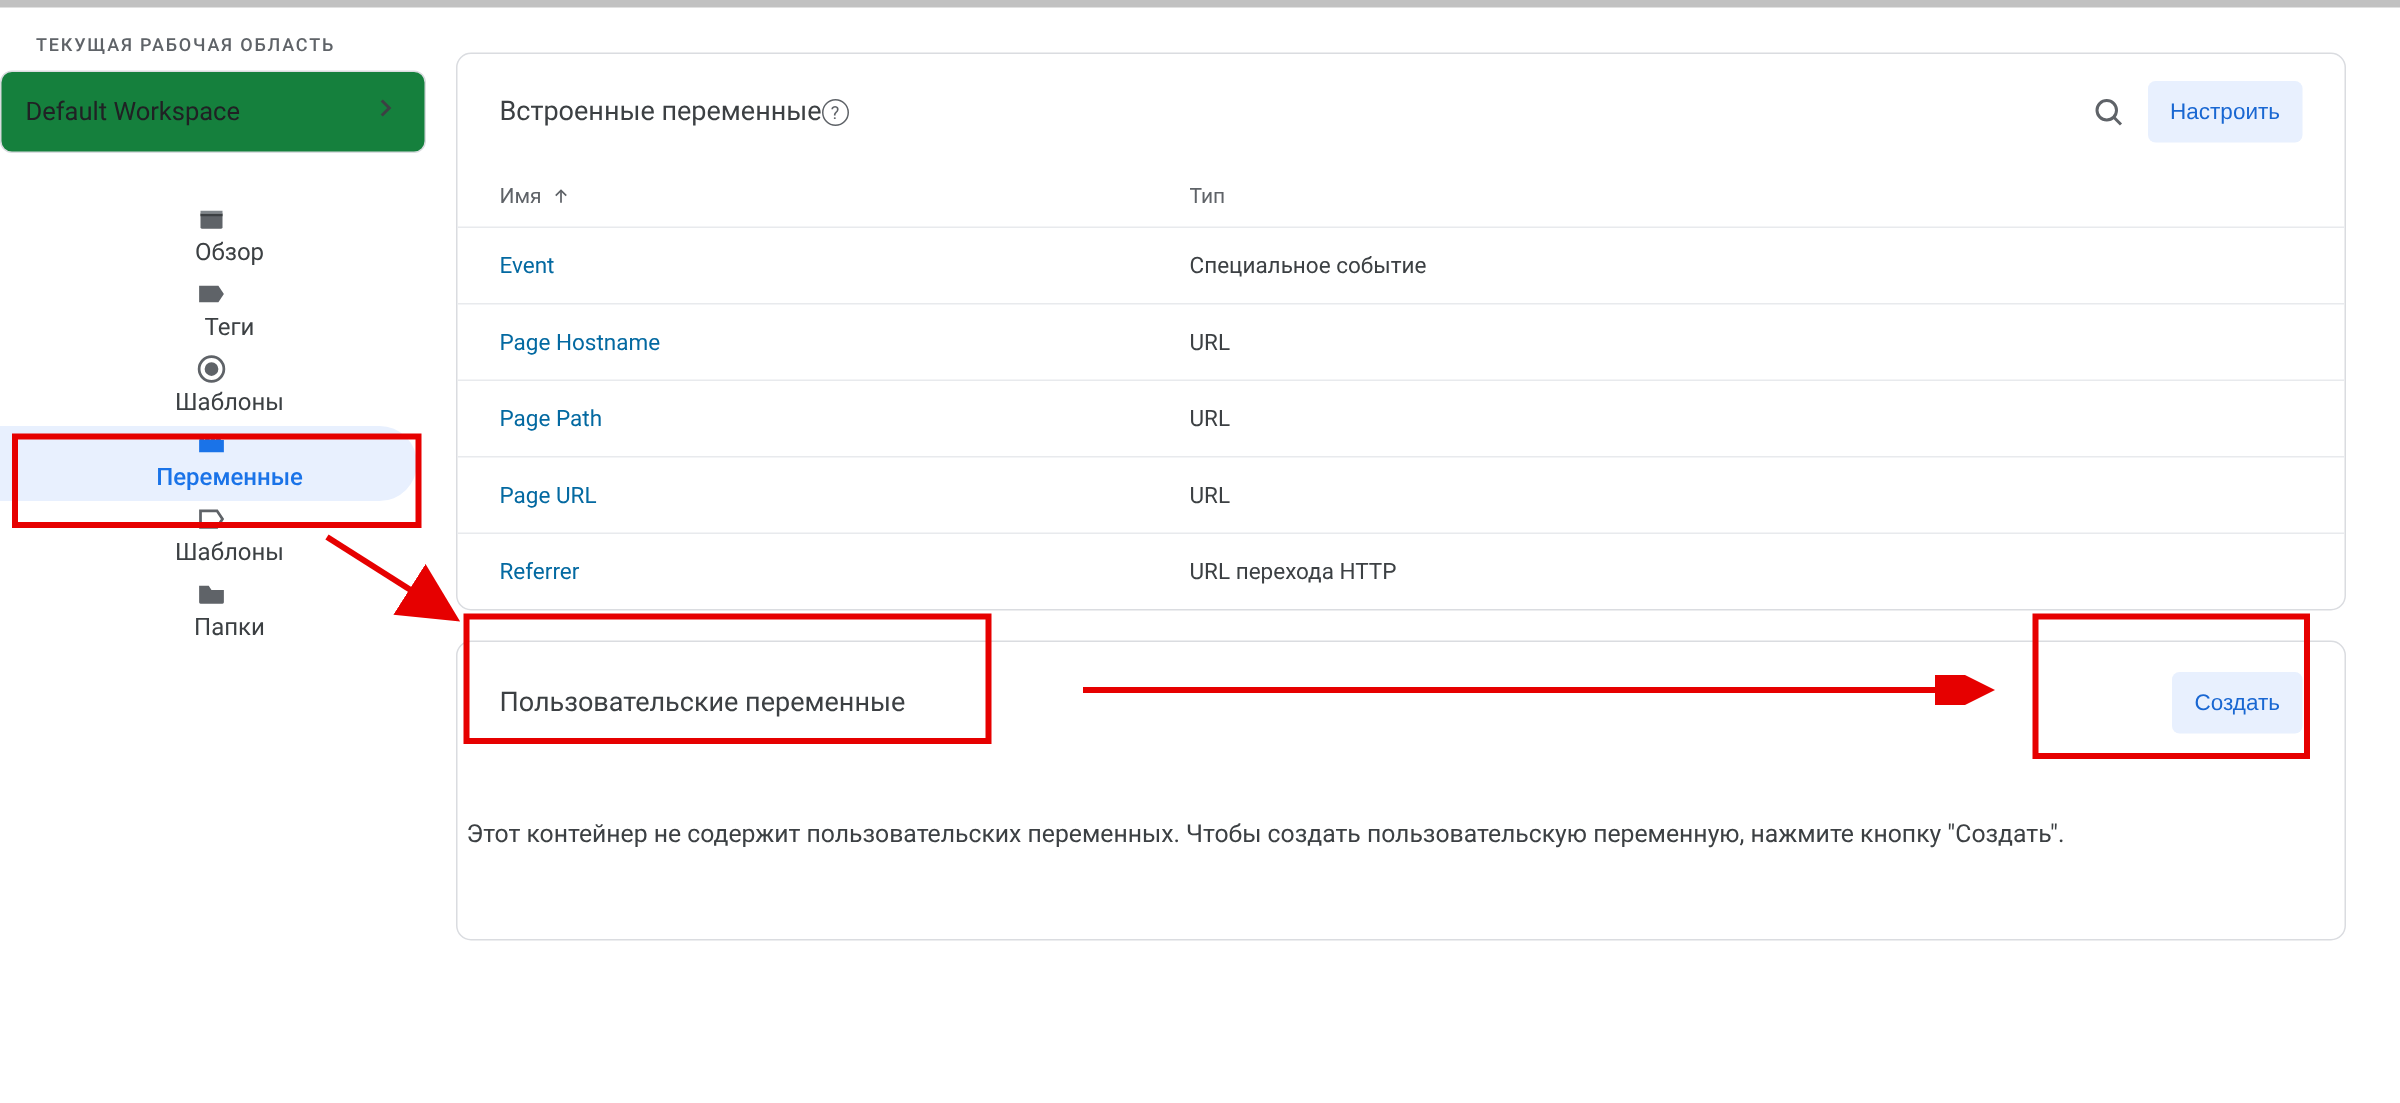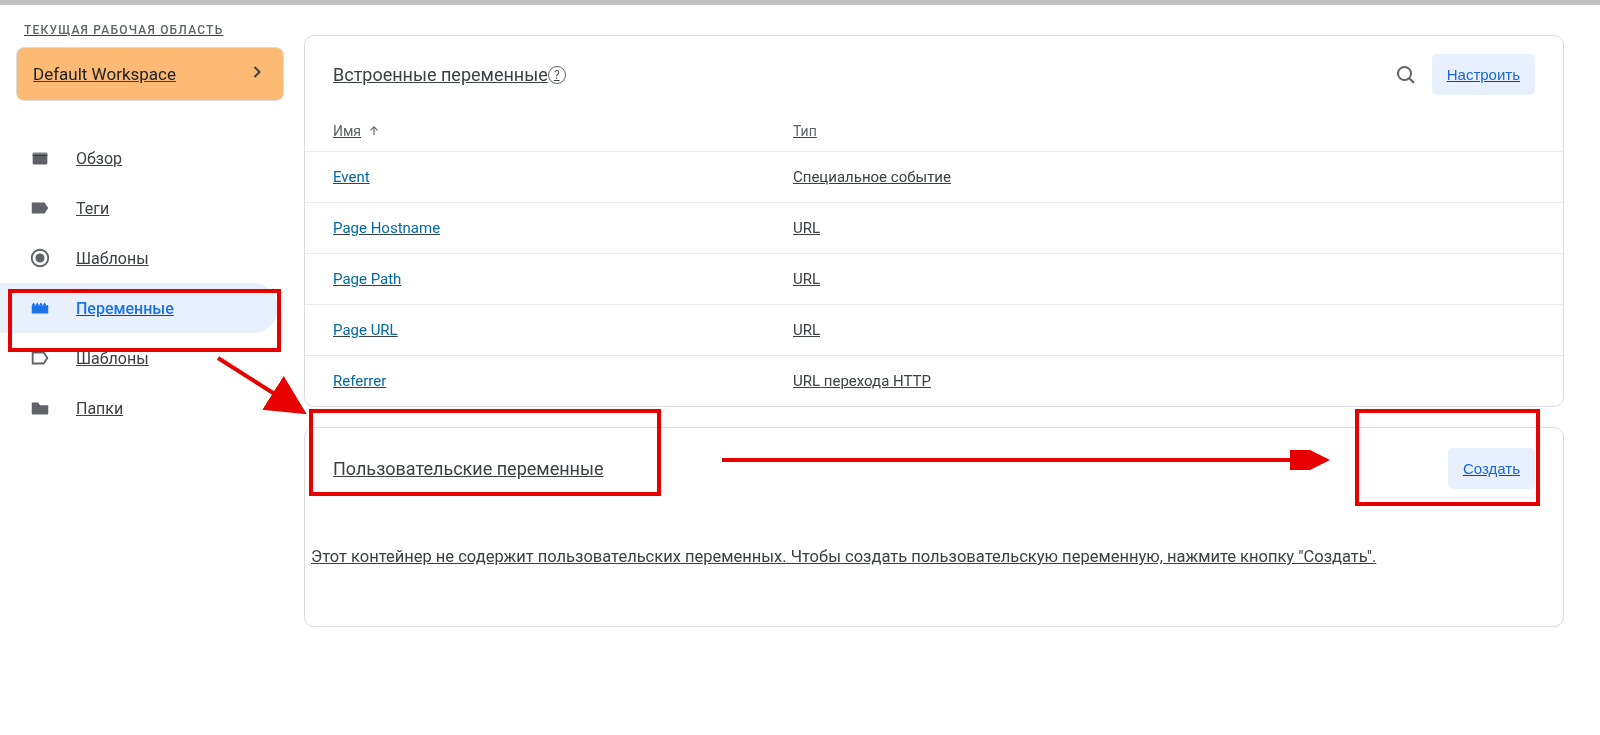--- a/index.html
+++ b/index.html
@@ -5,36 +5,36 @@
   * { box-sizing: border-box; margin: 0; padding: 0; }
   body {
     font-family: Roboto, "Helvetica Neue", Arial, sans-serif;
     background: #fff;
     color: #3c4043;
     width: 1600px;
     height: 735px;
     overflow: hidden;
   }
   .gray-bar { height: 5px; background: #c1c1c1; width: 100%; }
-  .app { display: flex; height: calc(100% - 5px); text-decoration: underline; }
+  .app { display: flex; height: calc(100% - 5px); }
   .sidebar {
     width: 304px;
     padding: 18px 0 0 0;
     flex-shrink: 0;
   }
   .ws-label {
     font-size: 12px;
     letter-spacing: 1.2px;
     color: #5f6368;
     font-weight: 500;
     padding: 0 0 10px 24px;
   }
   .ws-picker {
-    margin: 0 20px 24px 16px;
-    background: #fdba74;
+    margin: 0 20px 24px 0;
+    background: #15803d;
     border: 1px solid #dadce0;
     border-radius: 8px;
     padding: 14px 16px;
     display: flex;
     align-items: center;
     justify-content: space-between;
     cursor: pointer;
   }
   .ws-picker span {
     font-size: 17px;
@@ -45,20 +45,21 @@
     display: flex;
     align-items: center;
     height: 50px;
     padding-left: 28px;
     font-size: 16px;
     color: #3c4043;
     cursor: pointer;
     border-radius: 0 25px 25px 0;
     margin-right: 26px;
     position: relative;
+    flex-direction: column;
   }
   .nav-item.active {
     background: #e8f0fe;
     color: #1a73e8;
     font-weight: 500;
   }
   .nav-icon {
     width: 24px;
     height: 24px;
     margin-right: 24px;

